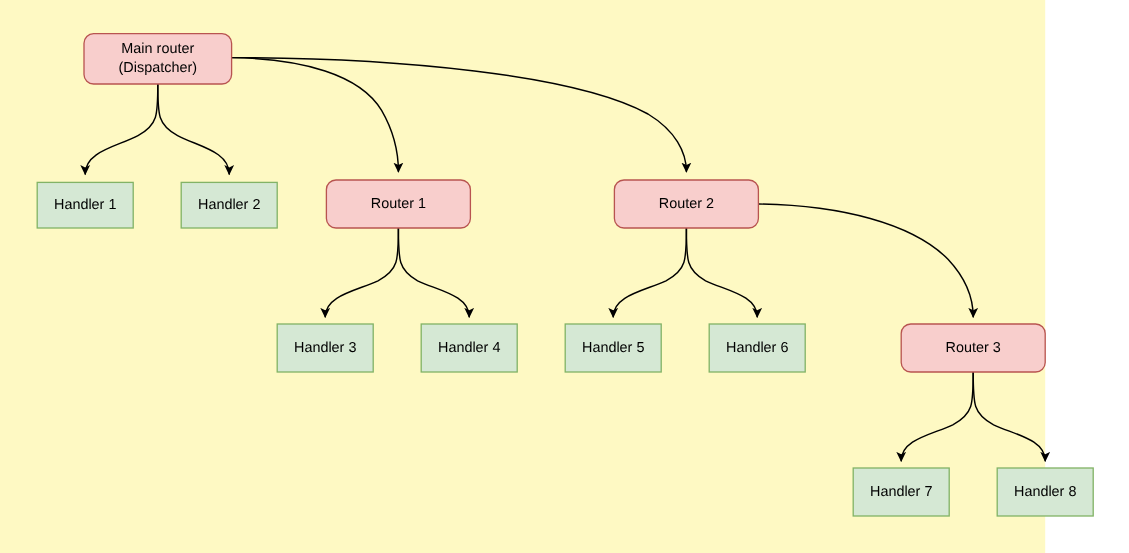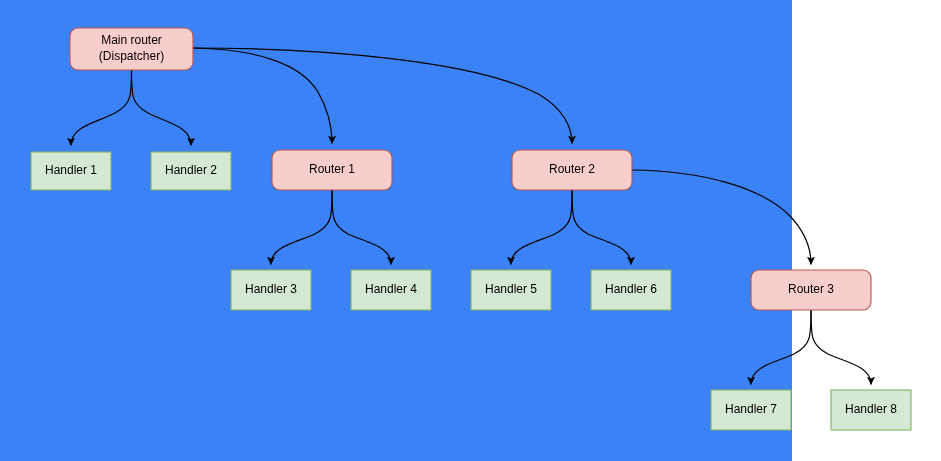--- a/index.html
+++ b/index.html
@@ -9,23 +9,23 @@
     background: #ffffff;
   }
   body {
     width: 941px;
     height: 461px;
     font-family: "Liberation Sans", sans-serif;
     overflow: hidden;
   }
   #diagram-canvas {
     position: relative;
-    width: 792px;
+    width: 871px;
     height: 461px;
-    background: #3b82f6;
+    background: #fef9c3;
   }
   #diagram-svg {
     position: absolute;
     left: 0;
     top: 0;
     width: 941px;
     height: 461px;
     display: block;
   }
   .node-label {

